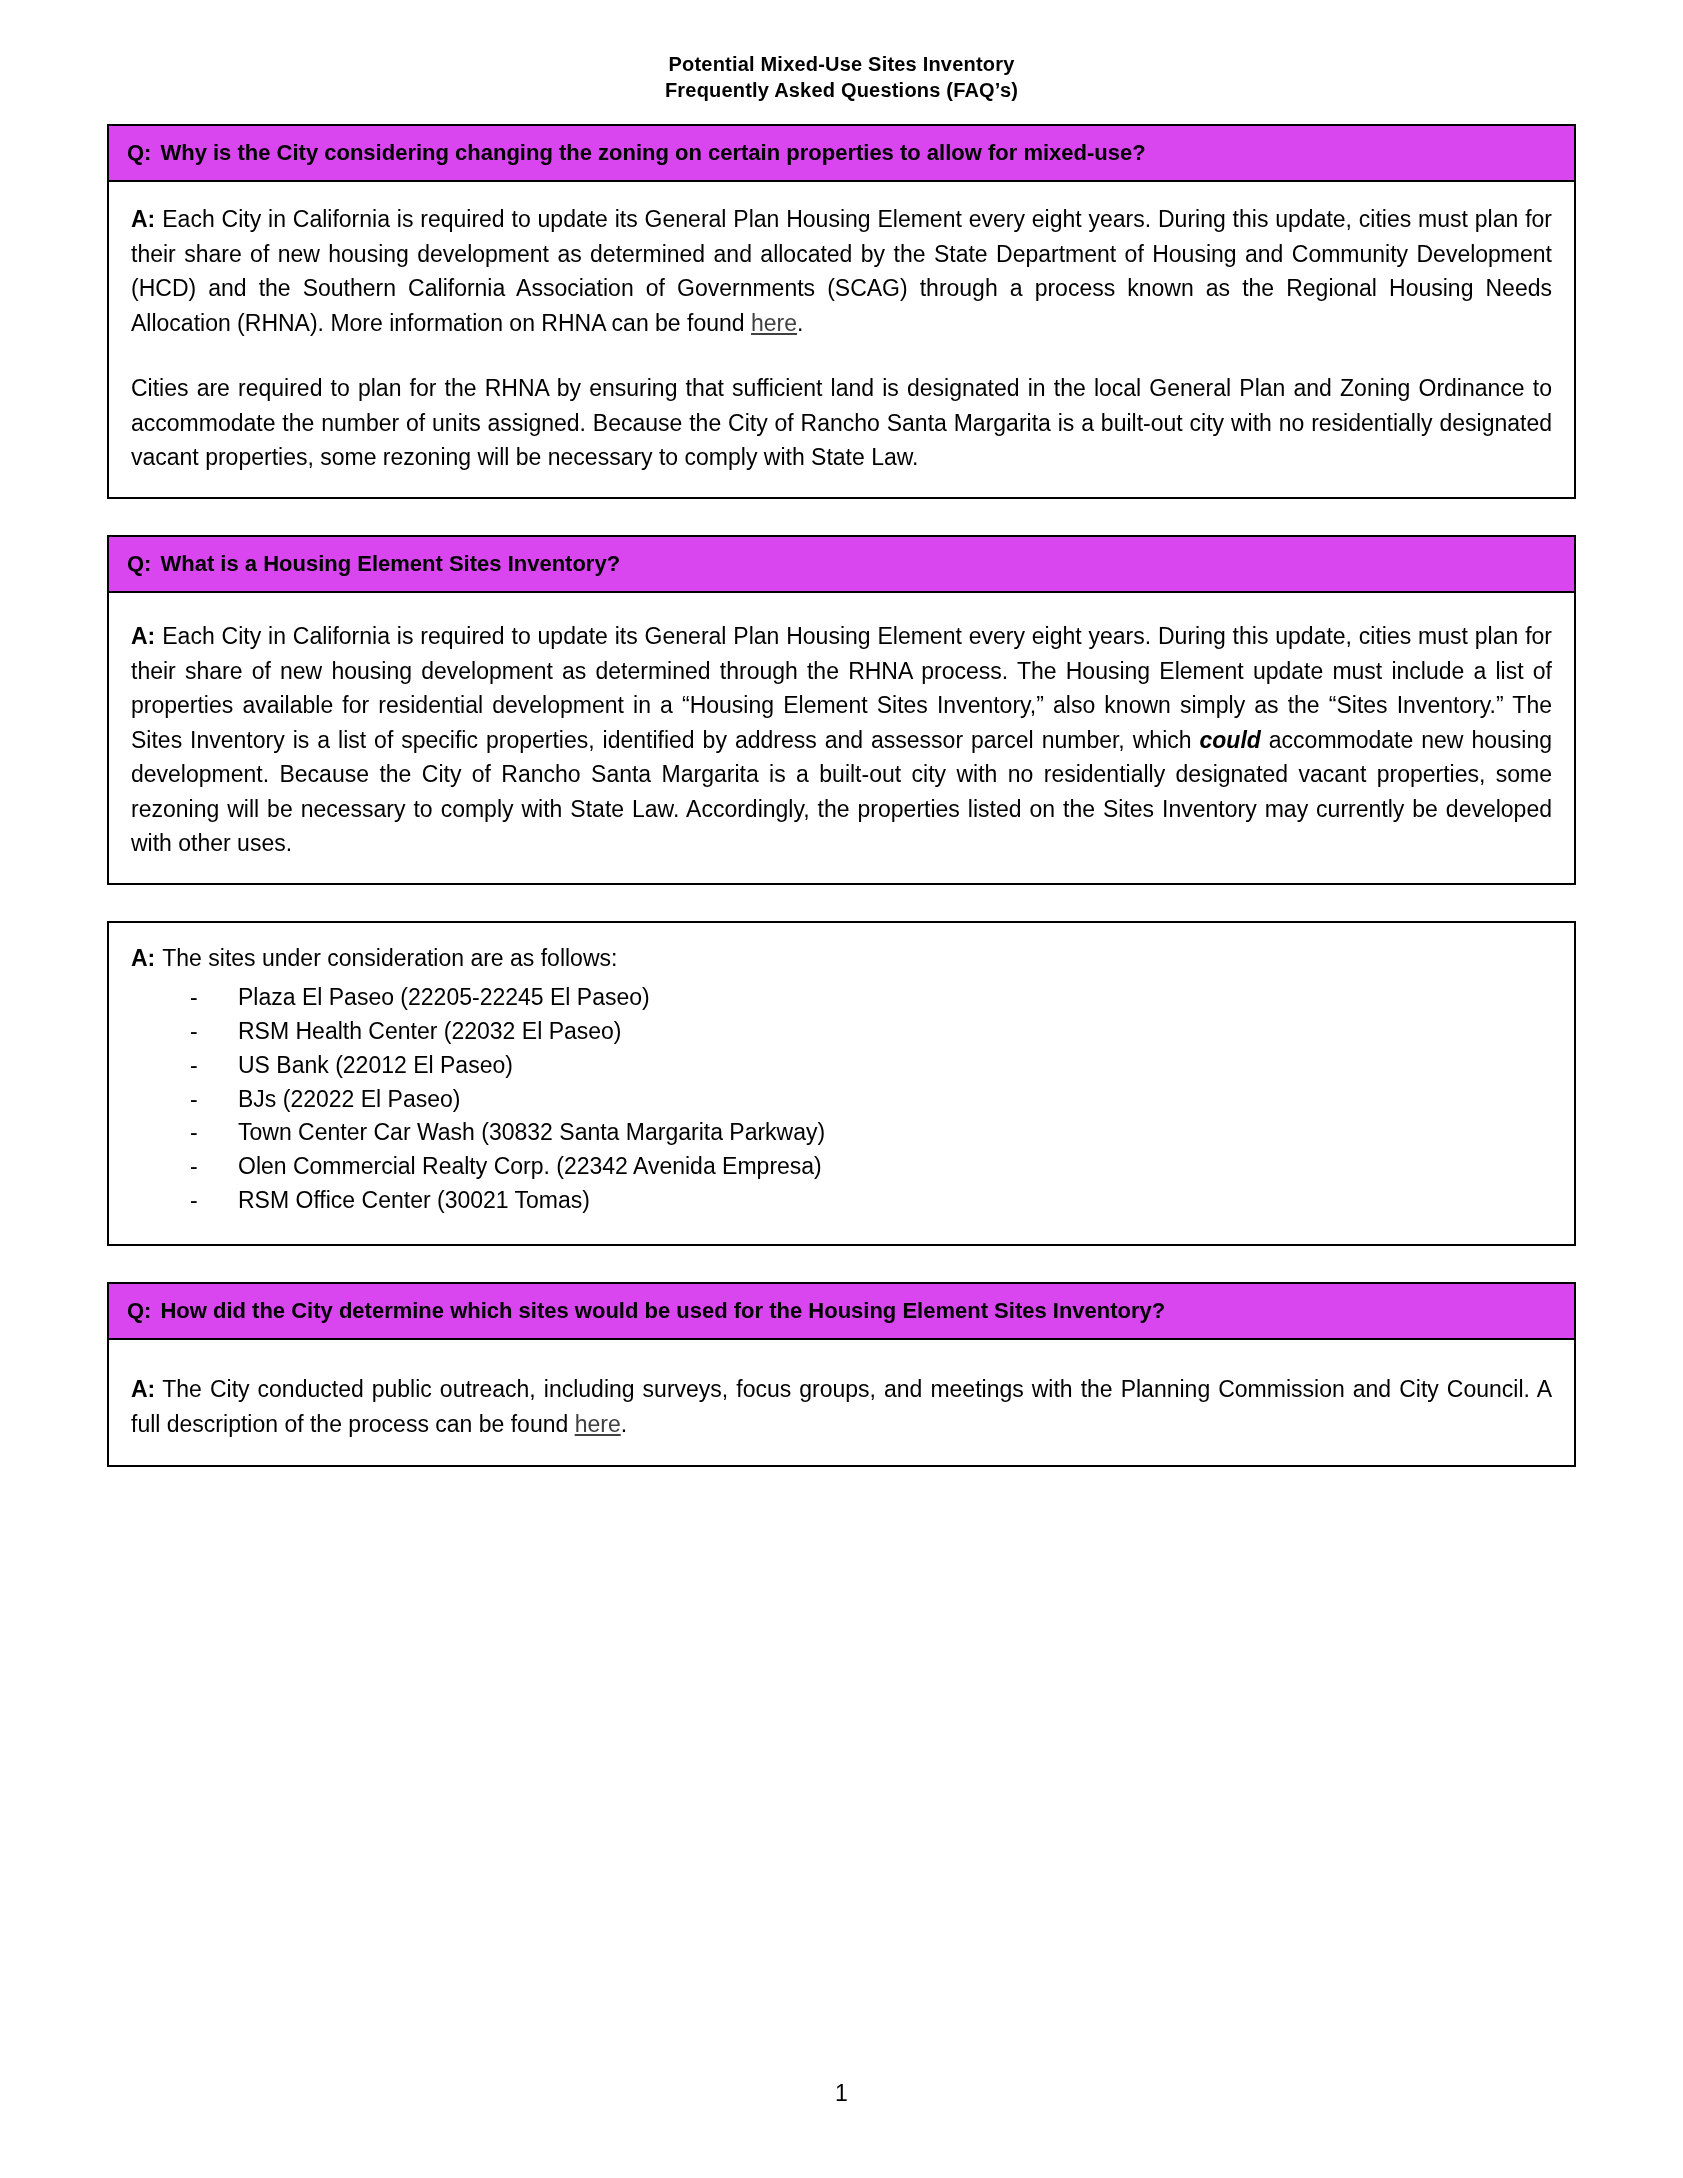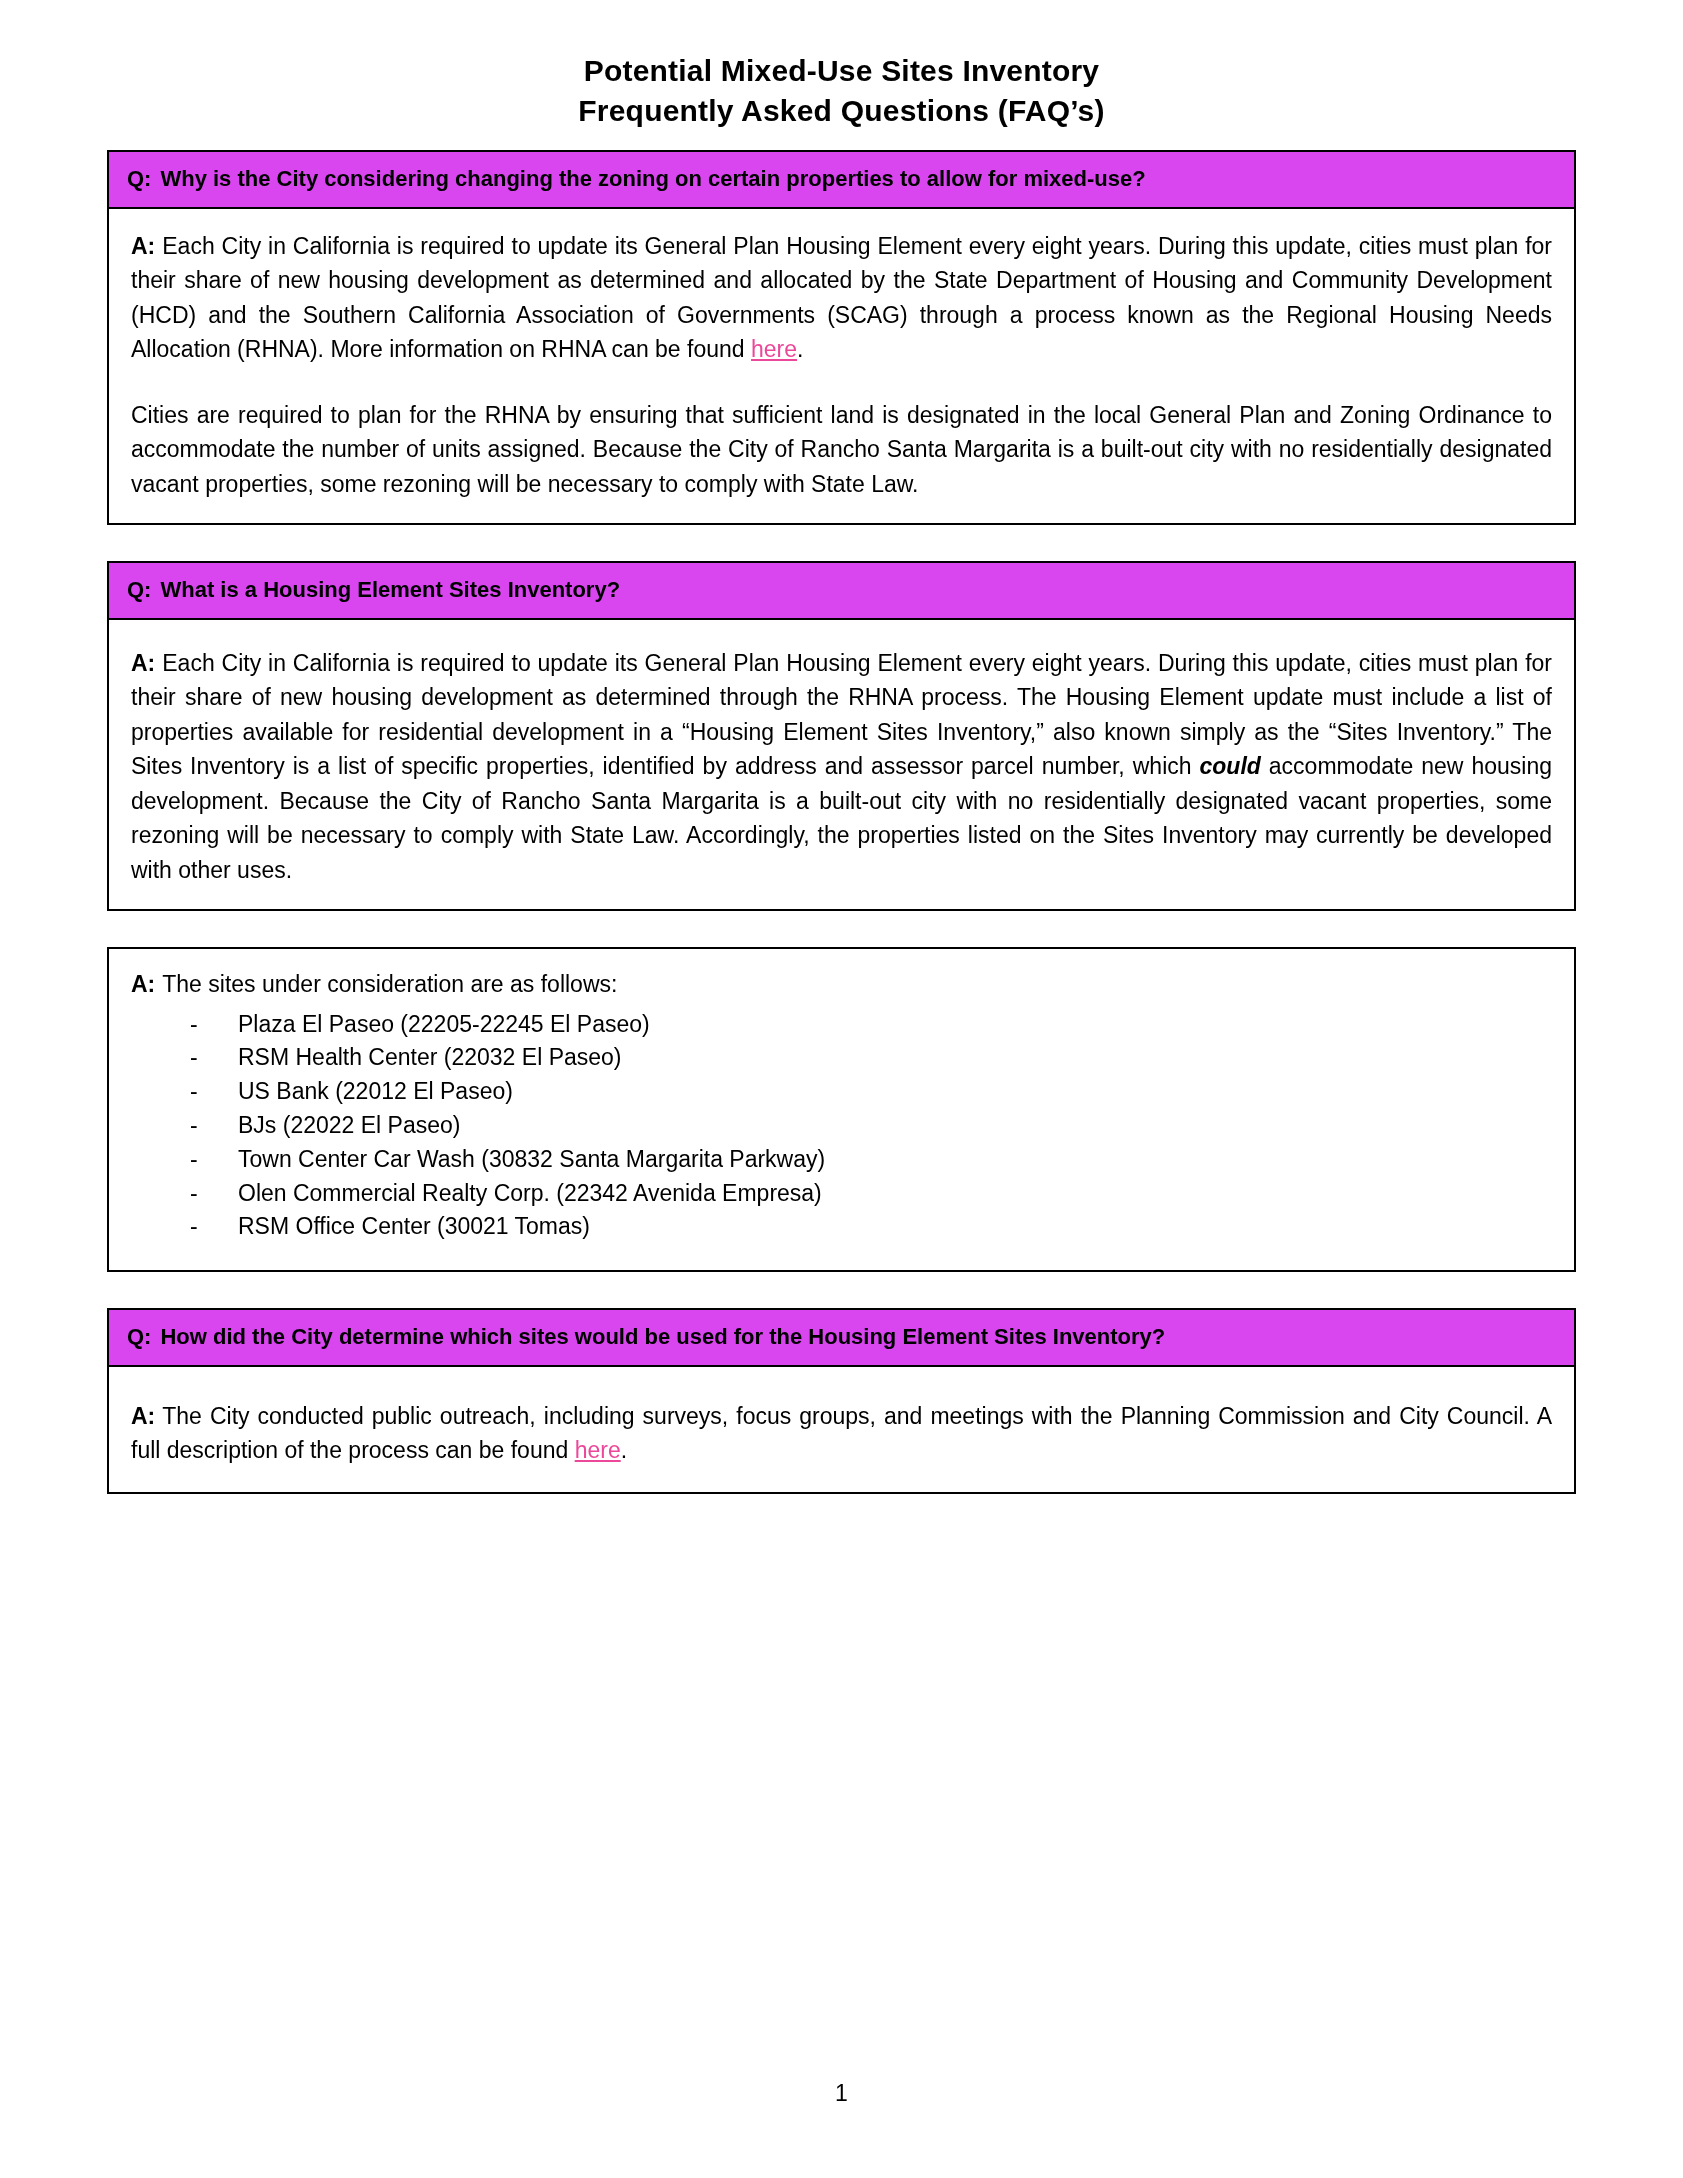--- a/index.html
+++ b/index.html
@@ -22,21 +22,21 @@
     padding: 51px 107px 0 107px;
     position: relative;
   }
 
   
   .title-block {
     text-align: center;
     margin: 0 0 20px 0;
   }
   .doc-title-line {
-    font-size: 30px;
+    font-size: 20px;
     font-weight: bold;
     letter-spacing: 0.2px;
     line-height: 1.32;
   }
   .doc-date {
     font-size: 28px;
     font-weight: normal;
     line-height: 1.34;
     margin-top: 2px;
   }
@@ -75,21 +75,21 @@
     margin-top: 31px;
   }
   .faq-answer p.no-justify {
     text-align: left;
   }
   .a-marker {
     font-weight: bold;
     margin-right: 7px;
   }
   .lnk {
-    color: #ec4899;
+    color: #404040;
     text-decoration: underline;
   }
   em {
     font-style: italic;
     font-weight: bold;
   }
 
   
   .site-list {
     list-style: none;

